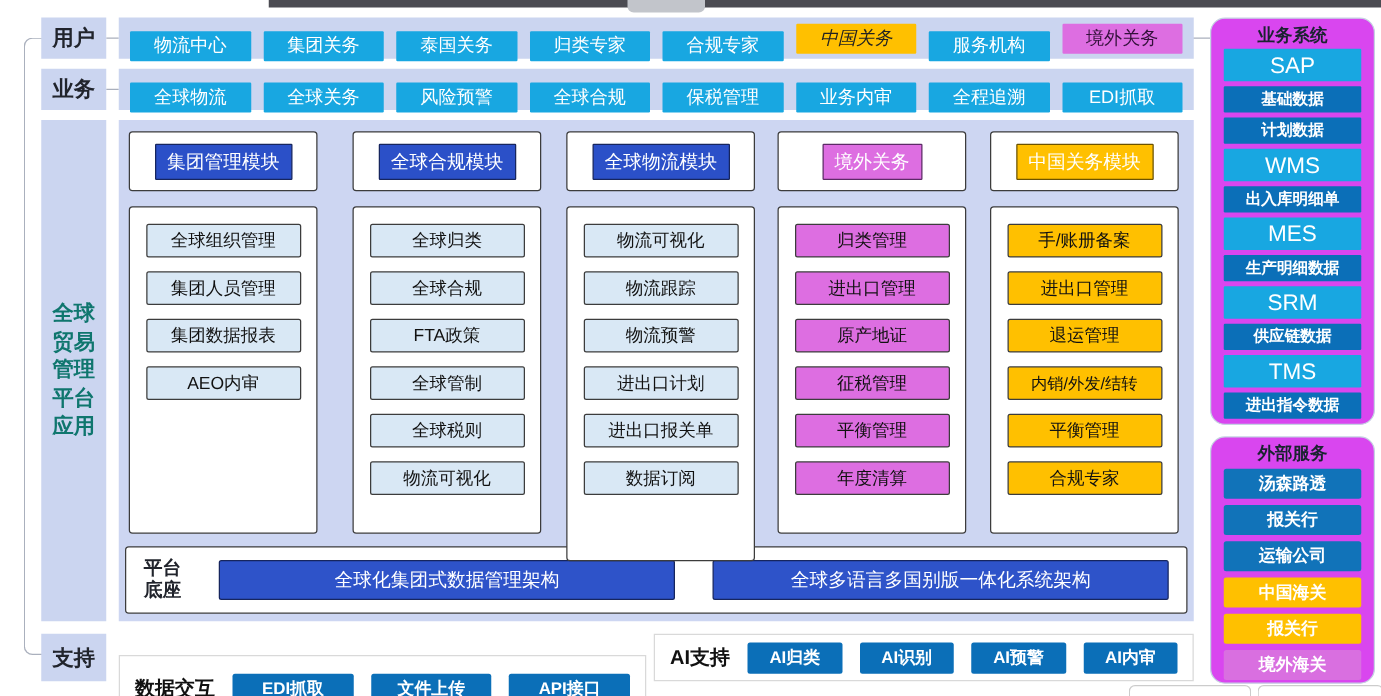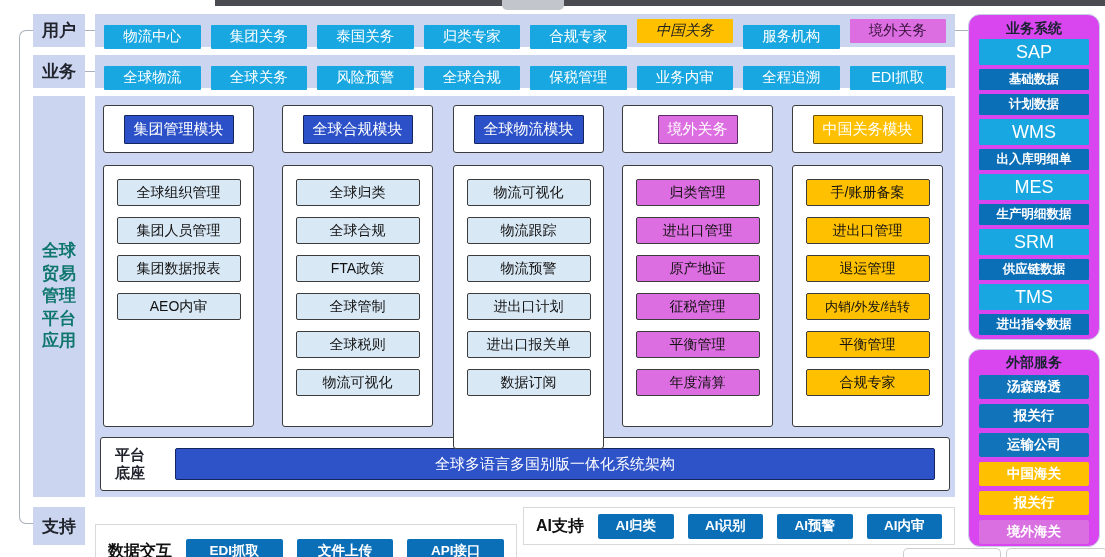--- a/index.html
+++ b/index.html
@@ -112,20 +112,21 @@
     <div>平台</div>
     <div>应用</div>
   </div>
 <div class="abs mainpanel" id="main-panel" style="left:95px;top:96px;width:860px;height:401px;">
 
   <div class="abs whitebox basebox" style="left:5px;top:341px;width:850px;height:54px;">
     <div class="baselabel" id="base-label">
         <div>平台</div>
         <div>底座</div>
       </div>
+    <div class="basebar">全球化集团式数据管理架构</div>
     <div class="basebar">全球多语言多国别版一体化系统架构</div>
   </div>
 <div class="col" style="left: 8px; top: 9px;">
       <div class="whitebox headbox">
         <div class="mod-head blue">集团管理模块</div>
       </div>
       <div class="whitebox bodybox" style="margin-top: 12px; height: 262px;">
         <div class="mod-item">全球组织管理</div>
         <div class="mod-item">集团人员管理</div>
         <div class="mod-item">集团数据报表</div>

